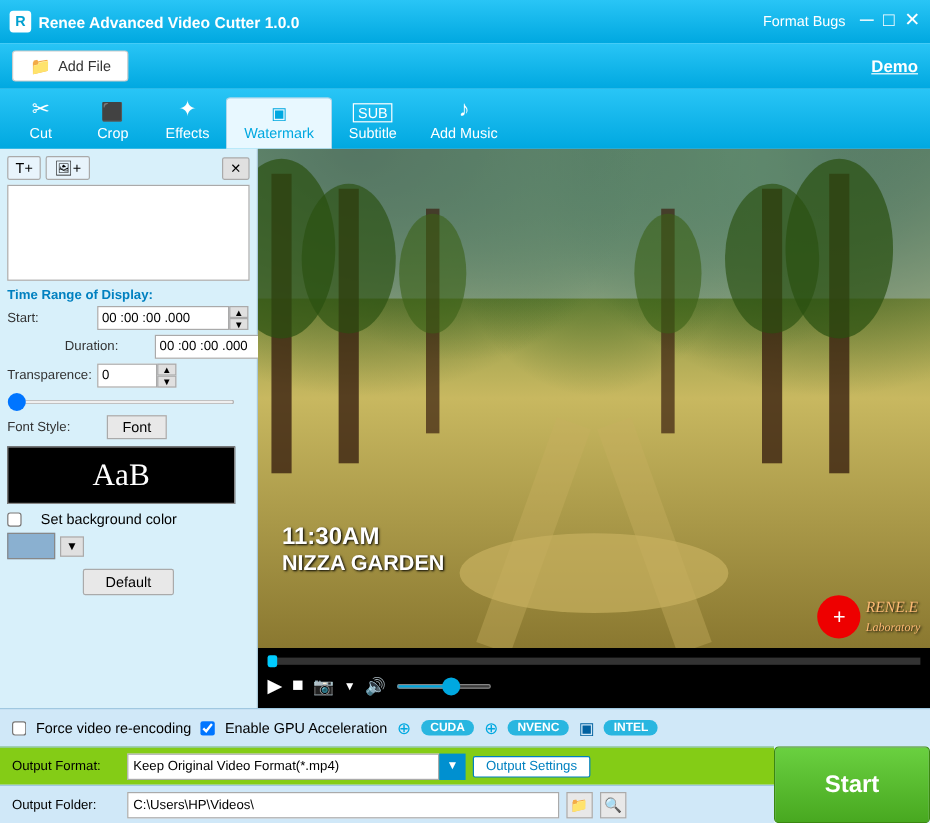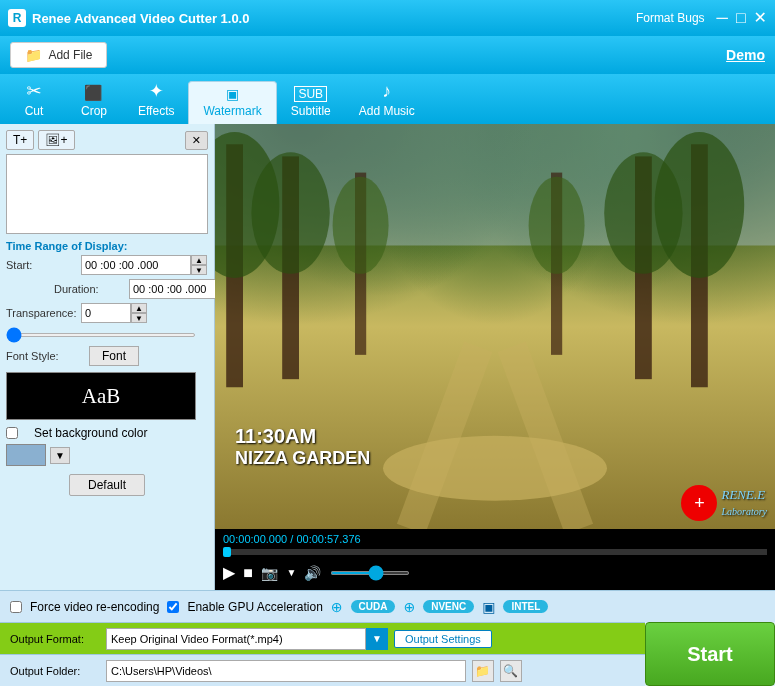--- a/index.html
+++ b/index.html
@@ -92,21 +92,21 @@
     .time-input {
       background: white; border: 1px solid #aaa; font-size: 11px; padding: 1px 3px; width: 110px; height: 20px;
     }
     .spinner-btns { display: flex; flex-direction: column; }
     .spinner-btn { border: 1px solid #aaa; background: #e0e0e0; width: 16px; height: 10px; cursor: pointer; font-size: 8px; display: flex; align-items: center; justify-content: center; }
     .color-slider { width: 190px; height: 4px; background: linear-gradient(to right, #29c5f6, #0080c0); border-radius: 2px; margin: 4px 0; }
     .font-style-row { display: flex; align-items: center; gap: 8px; margin: 6px 0; }
     .font-btn { background: #e8e8e8; border: 1px solid #aaa; padding: 2px 12px; cursor: pointer; font-size: 12px; }
     .font-preview {
       width: 190px; height: 48px; background: black; color: white; display: flex; align-items: center; justify-content: center;
-      font-size: 21px; font-family: serif; border: 1px solid #888; margin-bottom: 6px;
+      font-size: 26px; font-family: serif; border: 1px solid #888; margin-bottom: 6px;
     }
     .checkbox-row { display: flex; align-items: center; gap: 16px; margin-bottom: 4px; }
     .color-picker-row { display: flex; align-items: center; gap: 4px; margin-bottom: 8px; }
     .color-box { width: 40px; height: 22px; background: #8ab0d0; border: 1px solid #888; }
     .default-btn {
       background: #e8e8e8; border: 1px solid #aaa; padding: 3px 18px; cursor: pointer; font-size: 12px; border-radius: 2px;
     }
     .number-input { background: white; border: 1px solid #aaa; width: 50px; height: 20px; font-size: 11px; padding: 1px 3px; }
 
     
@@ -336,30 +336,25 @@
           <line x1="35%" y1="100%" x2="47%" y2="55%" stroke="#c8b060" stroke-width="30" opacity="0.4"></line>
           <line x1="65%" y1="100%" x2="53%" y2="55%" stroke="#c8b060" stroke-width="30" opacity="0.4"></line>
         </svg>
         <div class="video-text-overlay">
           <div style="font-size:20px;">11:30AM</div>
           <div style="font-size:18px;">NIZZA GARDEN</div>
         </div>
 
         <div style="position:absolute;bottom:8px;right:8px;display:flex;align-items:center;gap:4px;">
           <div style="width:36px;height:36px;background:#e00;border-radius:50%;display:flex;align-items:center;justify-content:center;color:white;font-size:18px;">+</div>
-          <div style="font-family:serif;font-style:italic;color:#7dd3fc;font-size:13px;text-shadow:1px 1px 2px black;">RENE.E<br><span style="font-size:10px;">Laboratory</span></div>
+          <div style="font-family:serif;font-style:italic;color:#fdba74;font-size:13px;text-shadow:1px 1px 2px black;">RENE.E<br><span style="font-size:10px;">Laboratory</span></div>
         </div>
       </div>
 
       <div class="video-bottom-bar">
-        <div>
-          <span>00:00:00.000</span>
-          <span> / </span>
-          <span>00:00:57.376</span>
-        </div>
         <div class="video-progress">
           <div class="video-progress-fill"></div>
           <div style="position:absolute;left:0;top:-2px;width:8px;height:10px;background:#00ccff;border-radius:2px;"></div>
         </div>
         <div class="video-controls">
           <button class="ctrl-btn">▶</button>
           <button class="ctrl-btn">■</button>
           <button class="ctrl-btn" style="font-size:14px;">📷</button>
           <button class="ctrl-btn" style="font-size:10px;">▼</button>
           <button class="ctrl-btn" style="font-size:14px;">🔊</button>

